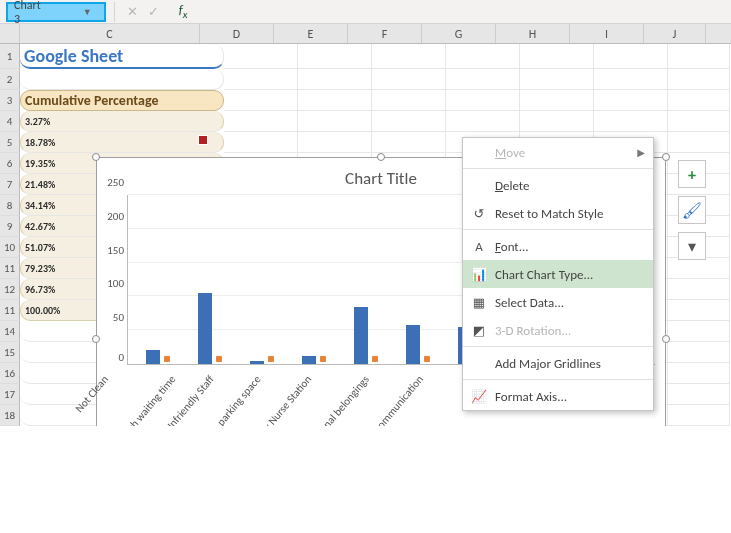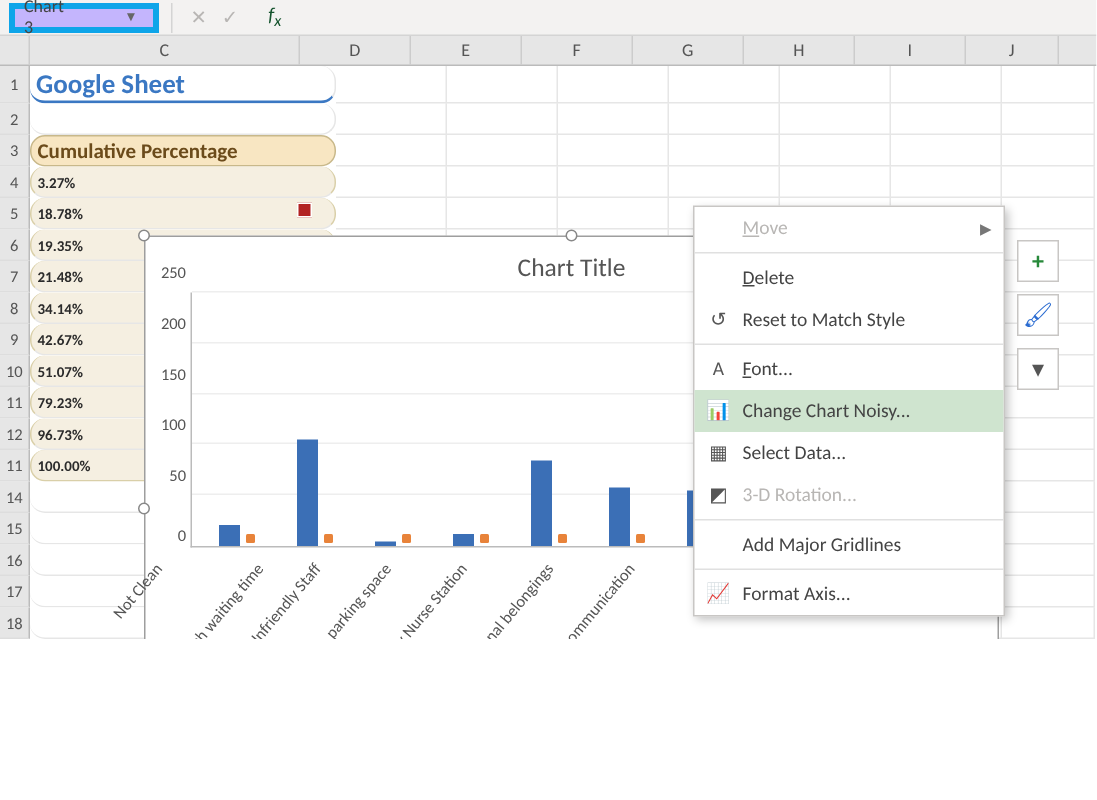--- a/index.html
+++ b/index.html
@@ -1,18 +1,18 @@
 <!DOCTYPE html>
 <html><head>
 <meta charset="utf-8">
 <style>
   * { box-sizing: border-box; font-family: Calibri, Arial, sans-serif; }
   body { margin: 0; background: #fff; font-size: 12px; color: #444; width: 731px; }
   .formula-bar { display: flex; align-items: center; height: 24px; border-bottom: 1px solid #d4d4d4; background: #f3f2f1; }
-  .name-box { width: 100px; display: flex; align-items: center; background: #c4b5fd; border: 4px solid #0ea5e9; margin: 1px 6px; height: 20px; gap: 24px; }
+  .name-box { width: 100px; display: flex; align-items: center; background: #7dd3fc; border: 2px solid #0ea5e9; margin: 1px 6px; height: 20px; gap: 24px; }
   .name-box span { flex: 1; padding: 0 6px; font-size: 12px; }
   .name-box .dd { width: 14px; text-align: center; color: #666; font-size: 9px; }
   .fb-sep { width: 1px; height: 20px; background: #d4d4d4; margin: 0 2px; }
   .fb-icons { display: flex; gap: 10px; padding: 0 10px; color: #b8b6b4; font-size: 13px; }
   .fb-func { color: #14532d; font-style: italic; font-size: 13px; margin-left: 10px; }
 
   .col-headers { display: flex; height: 20px; background: #e6e6e6; border-bottom: 1px solid #bbb; font-size: 12px; color: #555; }
   .col-headers div { border-right: 1px solid #ccc; display: flex; align-items: center; justify-content: center; }
   .rowhead-space { width: 20px; }
   .cC { width: 180px; } .cD { width: 74px; } .cE { width: 74px; } .cF { width: 74px; }
@@ -51,21 +51,21 @@
   .legend { text-align: center; font-size: 12px; color: #555; margin-top: 10px; }
   .leg-sq { display: inline-block; width: 9px; height: 9px; margin: 0 4px 0 14px; }
   .leg-blue { background: #3b6fb6; } .leg-or { background: #e8833a; }
 
   
   .sidebtns { position: absolute; left: 678px; top: 116px; display: flex; flex-direction: column; gap: 8px; }
   .sidebtn { width: 28px; height: 28px; border: 1px solid #c8c6c4; background: #fff; display: flex; align-items: center; justify-content: center; font-size: 16px; color: #555; }
   .sidebtn.plus { color: #27893a; font-weight: bold; }
 
   
-  .ctx { position: absolute; left: 462px; top: 93px; width: 208px; background: #fff; border: 1px solid #c8c6c4; box-shadow: 2px 2px 6px rgba(0,0,0,0.25); font-size: 13px; }
+  .ctx { position: absolute; left: 462px; top: 93px; width: 192px; background: #fff; border: 1px solid #c8c6c4; box-shadow: 2px 2px 6px rgba(0,0,0,0.25); font-size: 13px; }
   .ctx-item { display: flex; align-items: center; height: 28px; padding: 0 8px 0 4px; }
   .ctx-item.hov { background: #cfe4cf; }
   .ctx-item.dis { color: #b8b6b4; }
   .ctx-icon { width: 24px; display: flex; align-items: center; justify-content: center; color: #555; }
   .ctx-label { flex: 1; padding-left: 4px; }
   .ctx-arrow { color: #777; font-size: 10px; }
   .ctx-sep { height: 1px; background: #e0e0e0; margin: 2px 0; }
   .underline-first::first-letter { text-decoration: underline; }
 
   
@@ -392,21 +392,21 @@
       <span class="ctx-icon">↺</span>
         <span class="ctx-label">Reset to Match Style</span>
     </div>
     <div class="ctx-sep"></div>
     <div class="ctx-item">
       <span class="ctx-icon">A</span>
         <span class="ctx-label underline-first">Font...</span>
     </div>
     <div class="ctx-item hov">
       <span class="ctx-icon">📊</span>
-        <span class="ctx-label">Change Chart Noisy...</span>
+        <span class="ctx-label">Chart Chart Type...</span>
     </div>
     <div class="ctx-item">
       <span class="ctx-icon">▦</span>
         <span class="ctx-label">Select Data...</span>
     </div>
     <div class="ctx-item dis">
       <span class="ctx-icon">◩</span>
         <span class="ctx-label">3-D Rotation...</span>
     </div>
     <div class="ctx-sep"></div>

